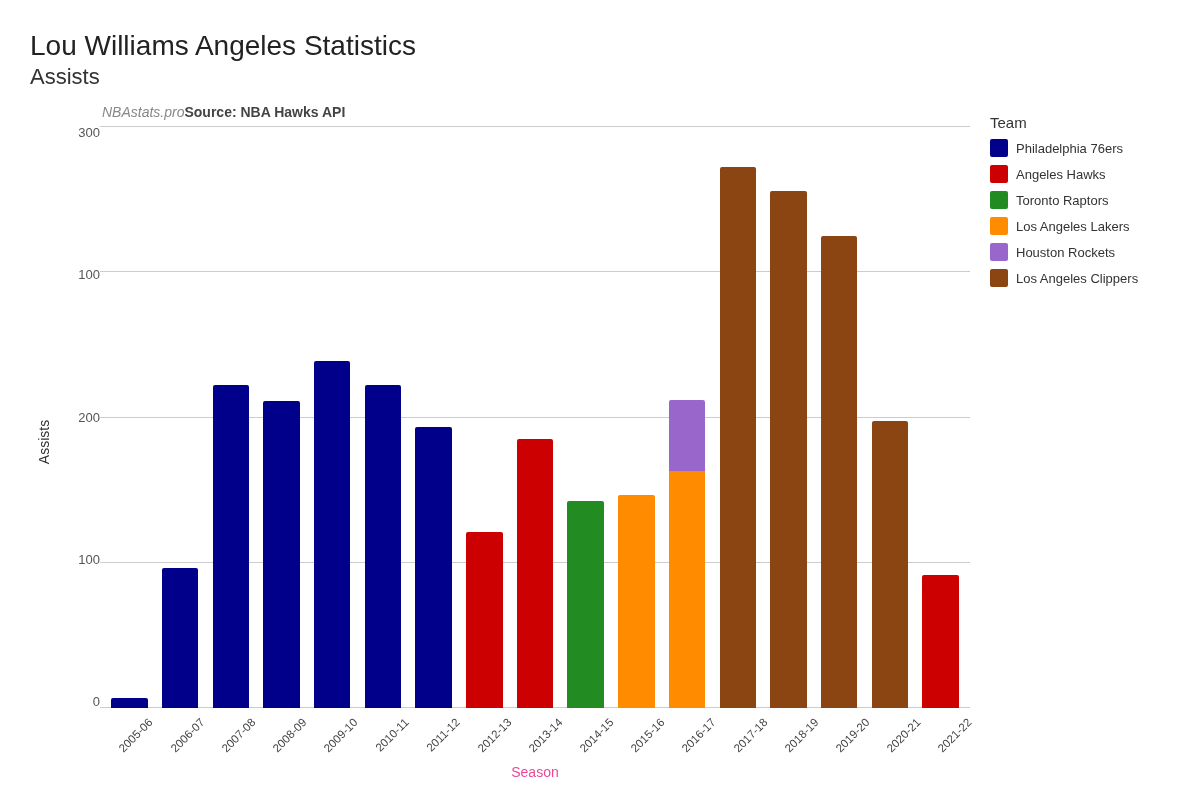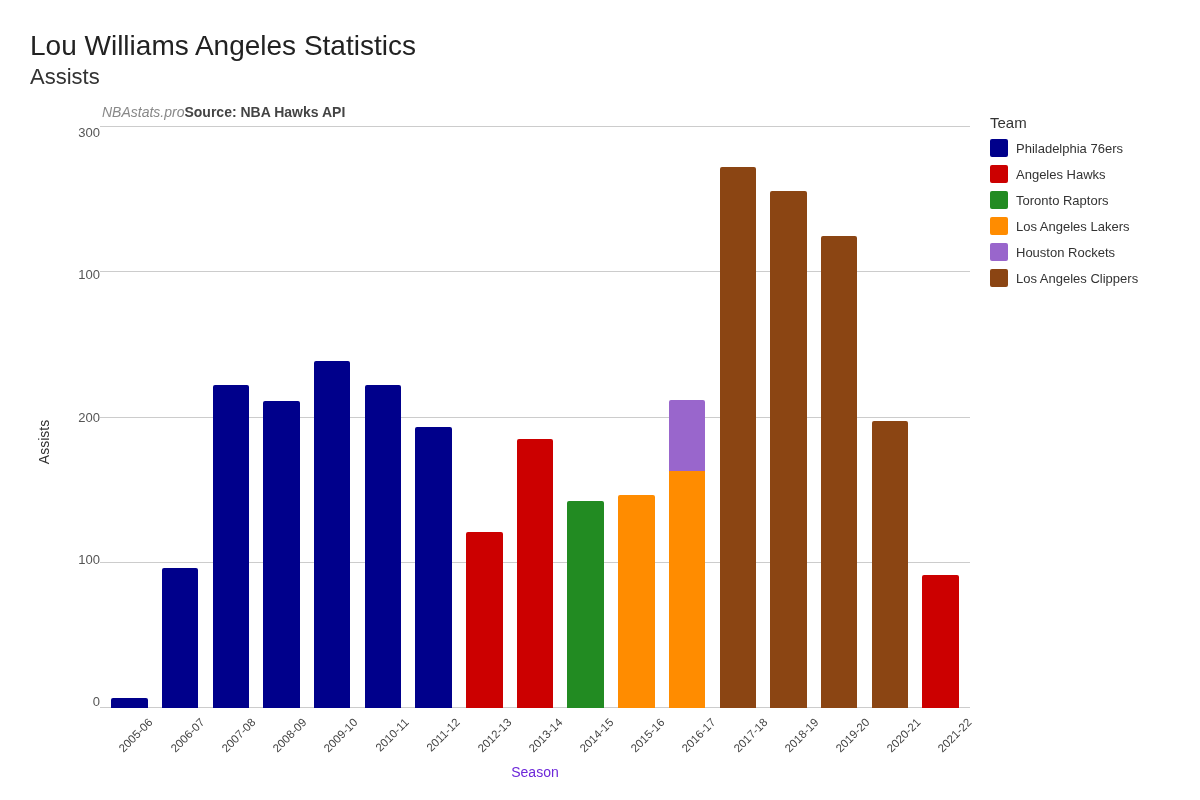--- a/index.html
+++ b/index.html
@@ -173,21 +173,21 @@
       font-size: 11.5px;
       color: #444;
       transform: rotate(-45deg);
       transform-origin: top right;
       white-space: nowrap;
       margin-top: 4px;
     }
     .x-axis-label {
       text-align: center;
       font-size: 14px;
-      color: #6d28d9;
+      color: #ec4899;
       margin-top: 36px;
       margin-left: 38px;
     }
     .legend {
       width: 210px;
       padding-left: 20px;
       padding-top: 10px;
     }
     .legend-title {
       font-size: 15px;

